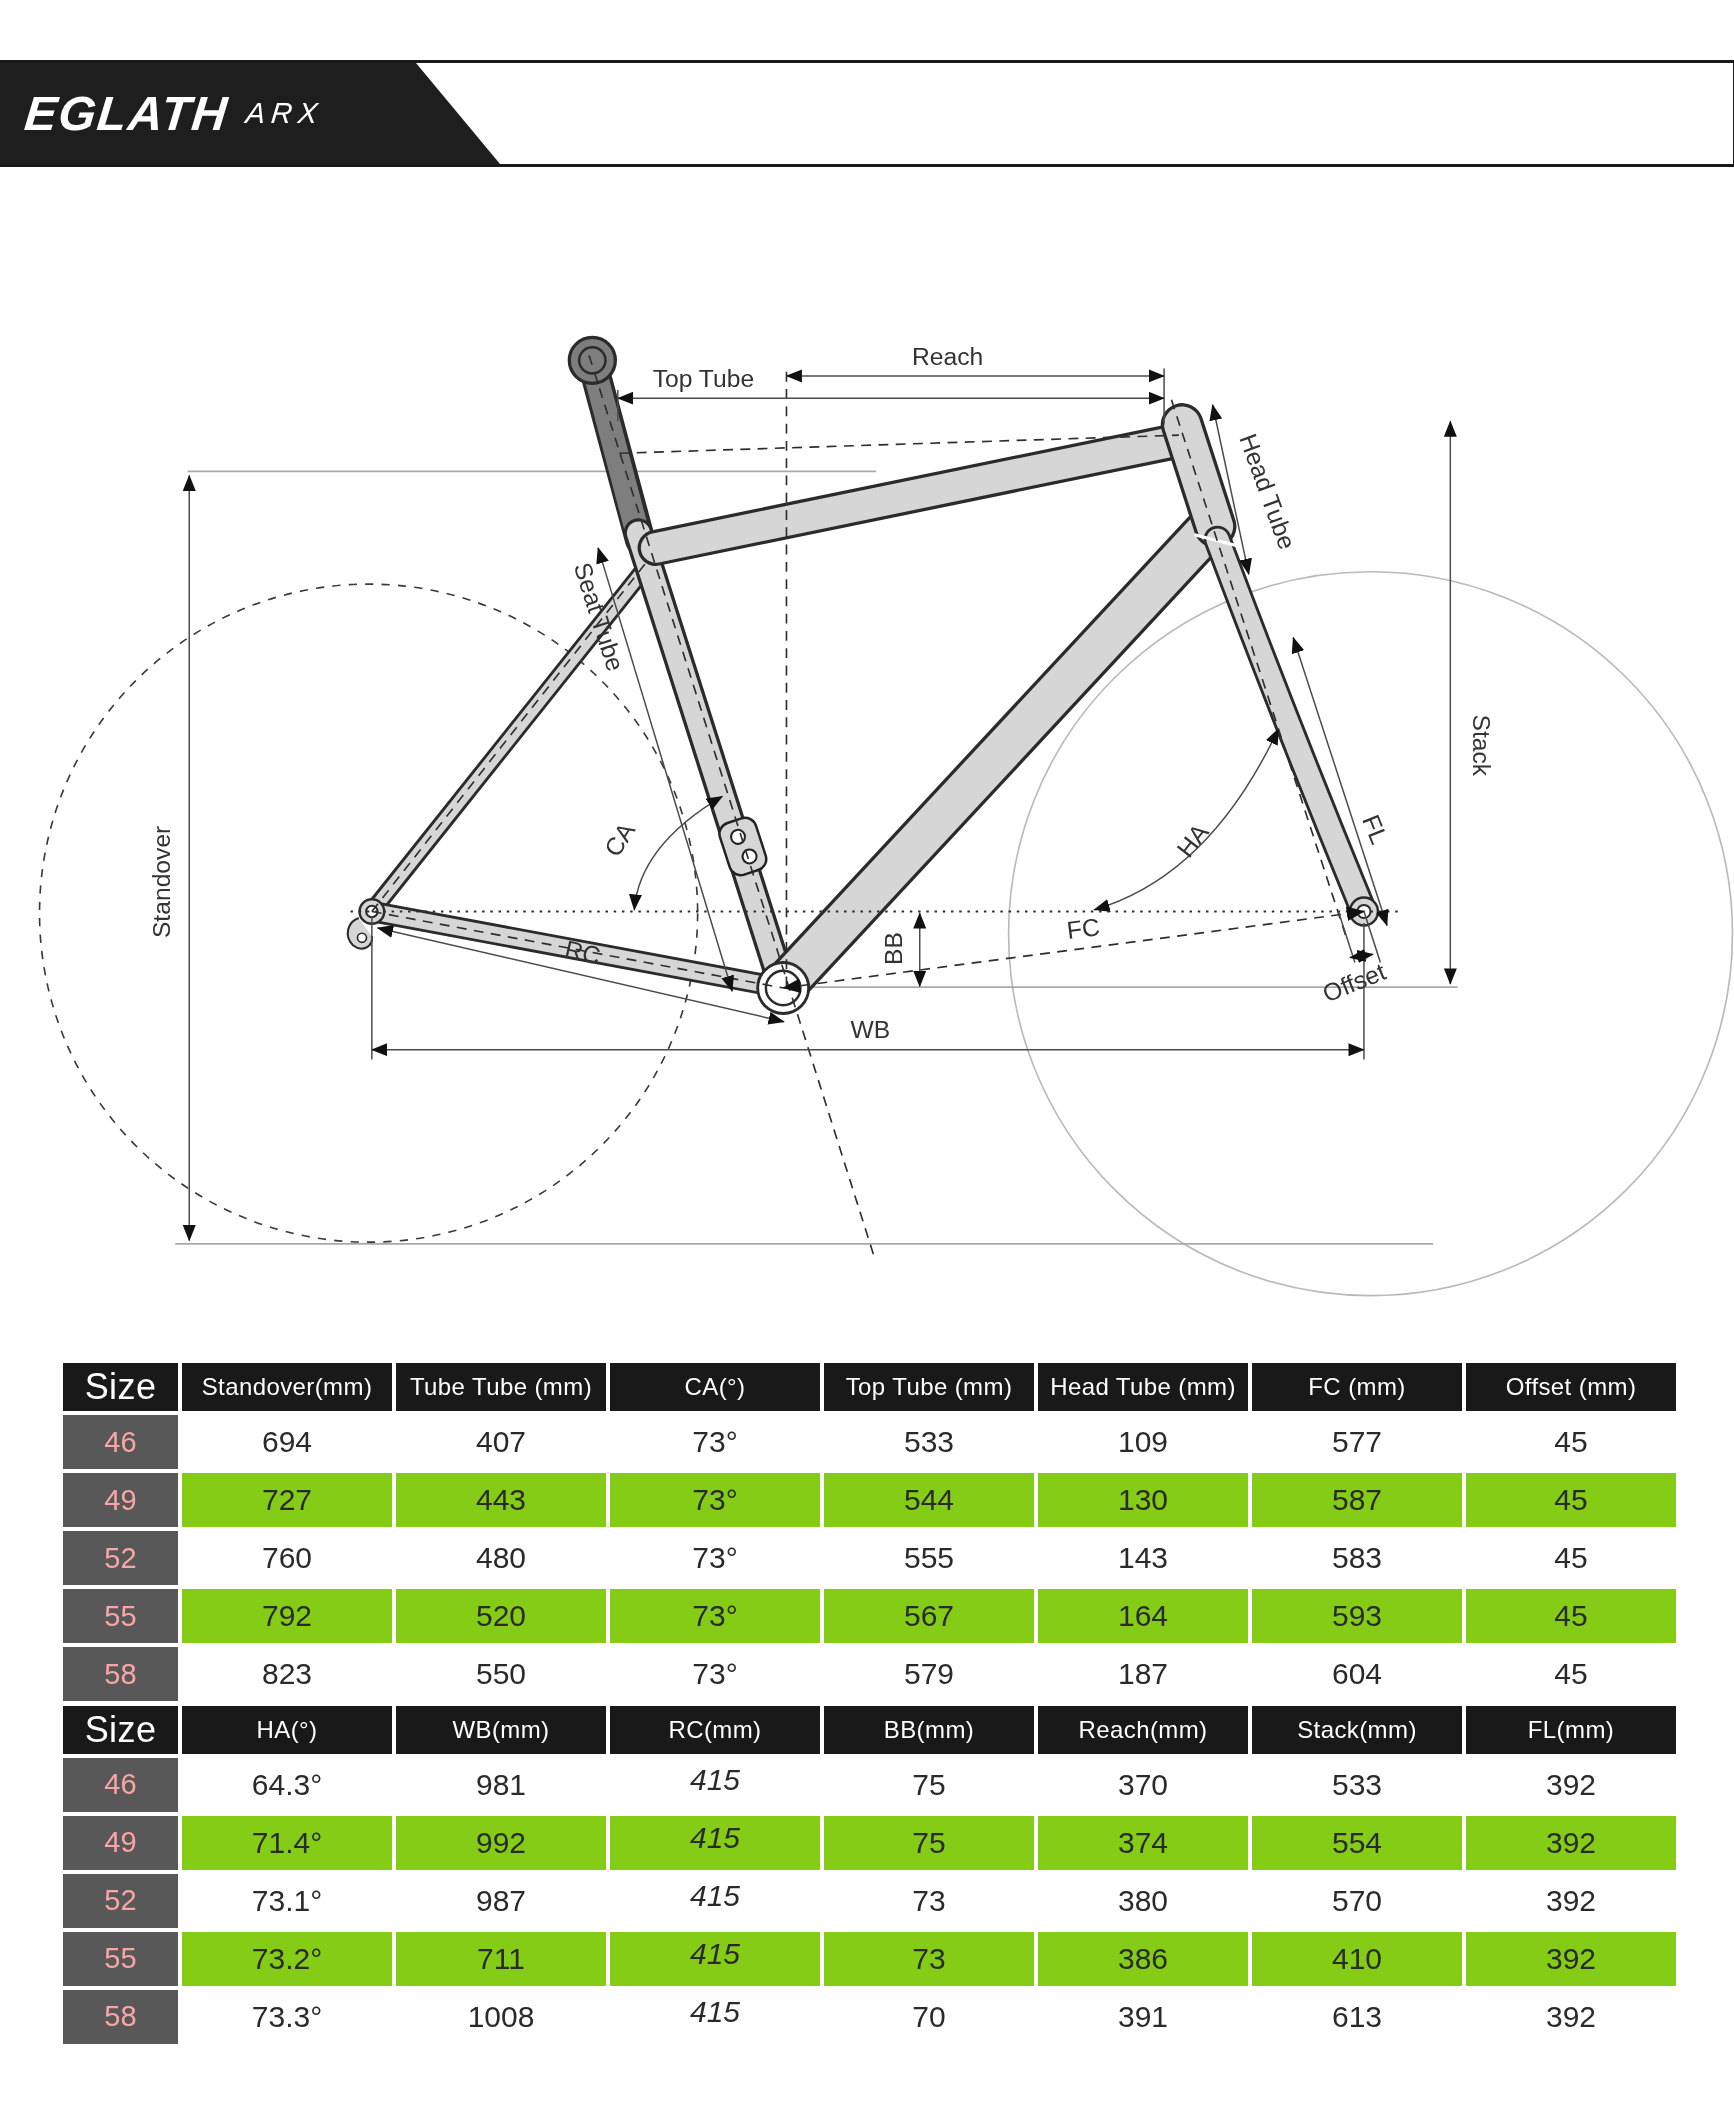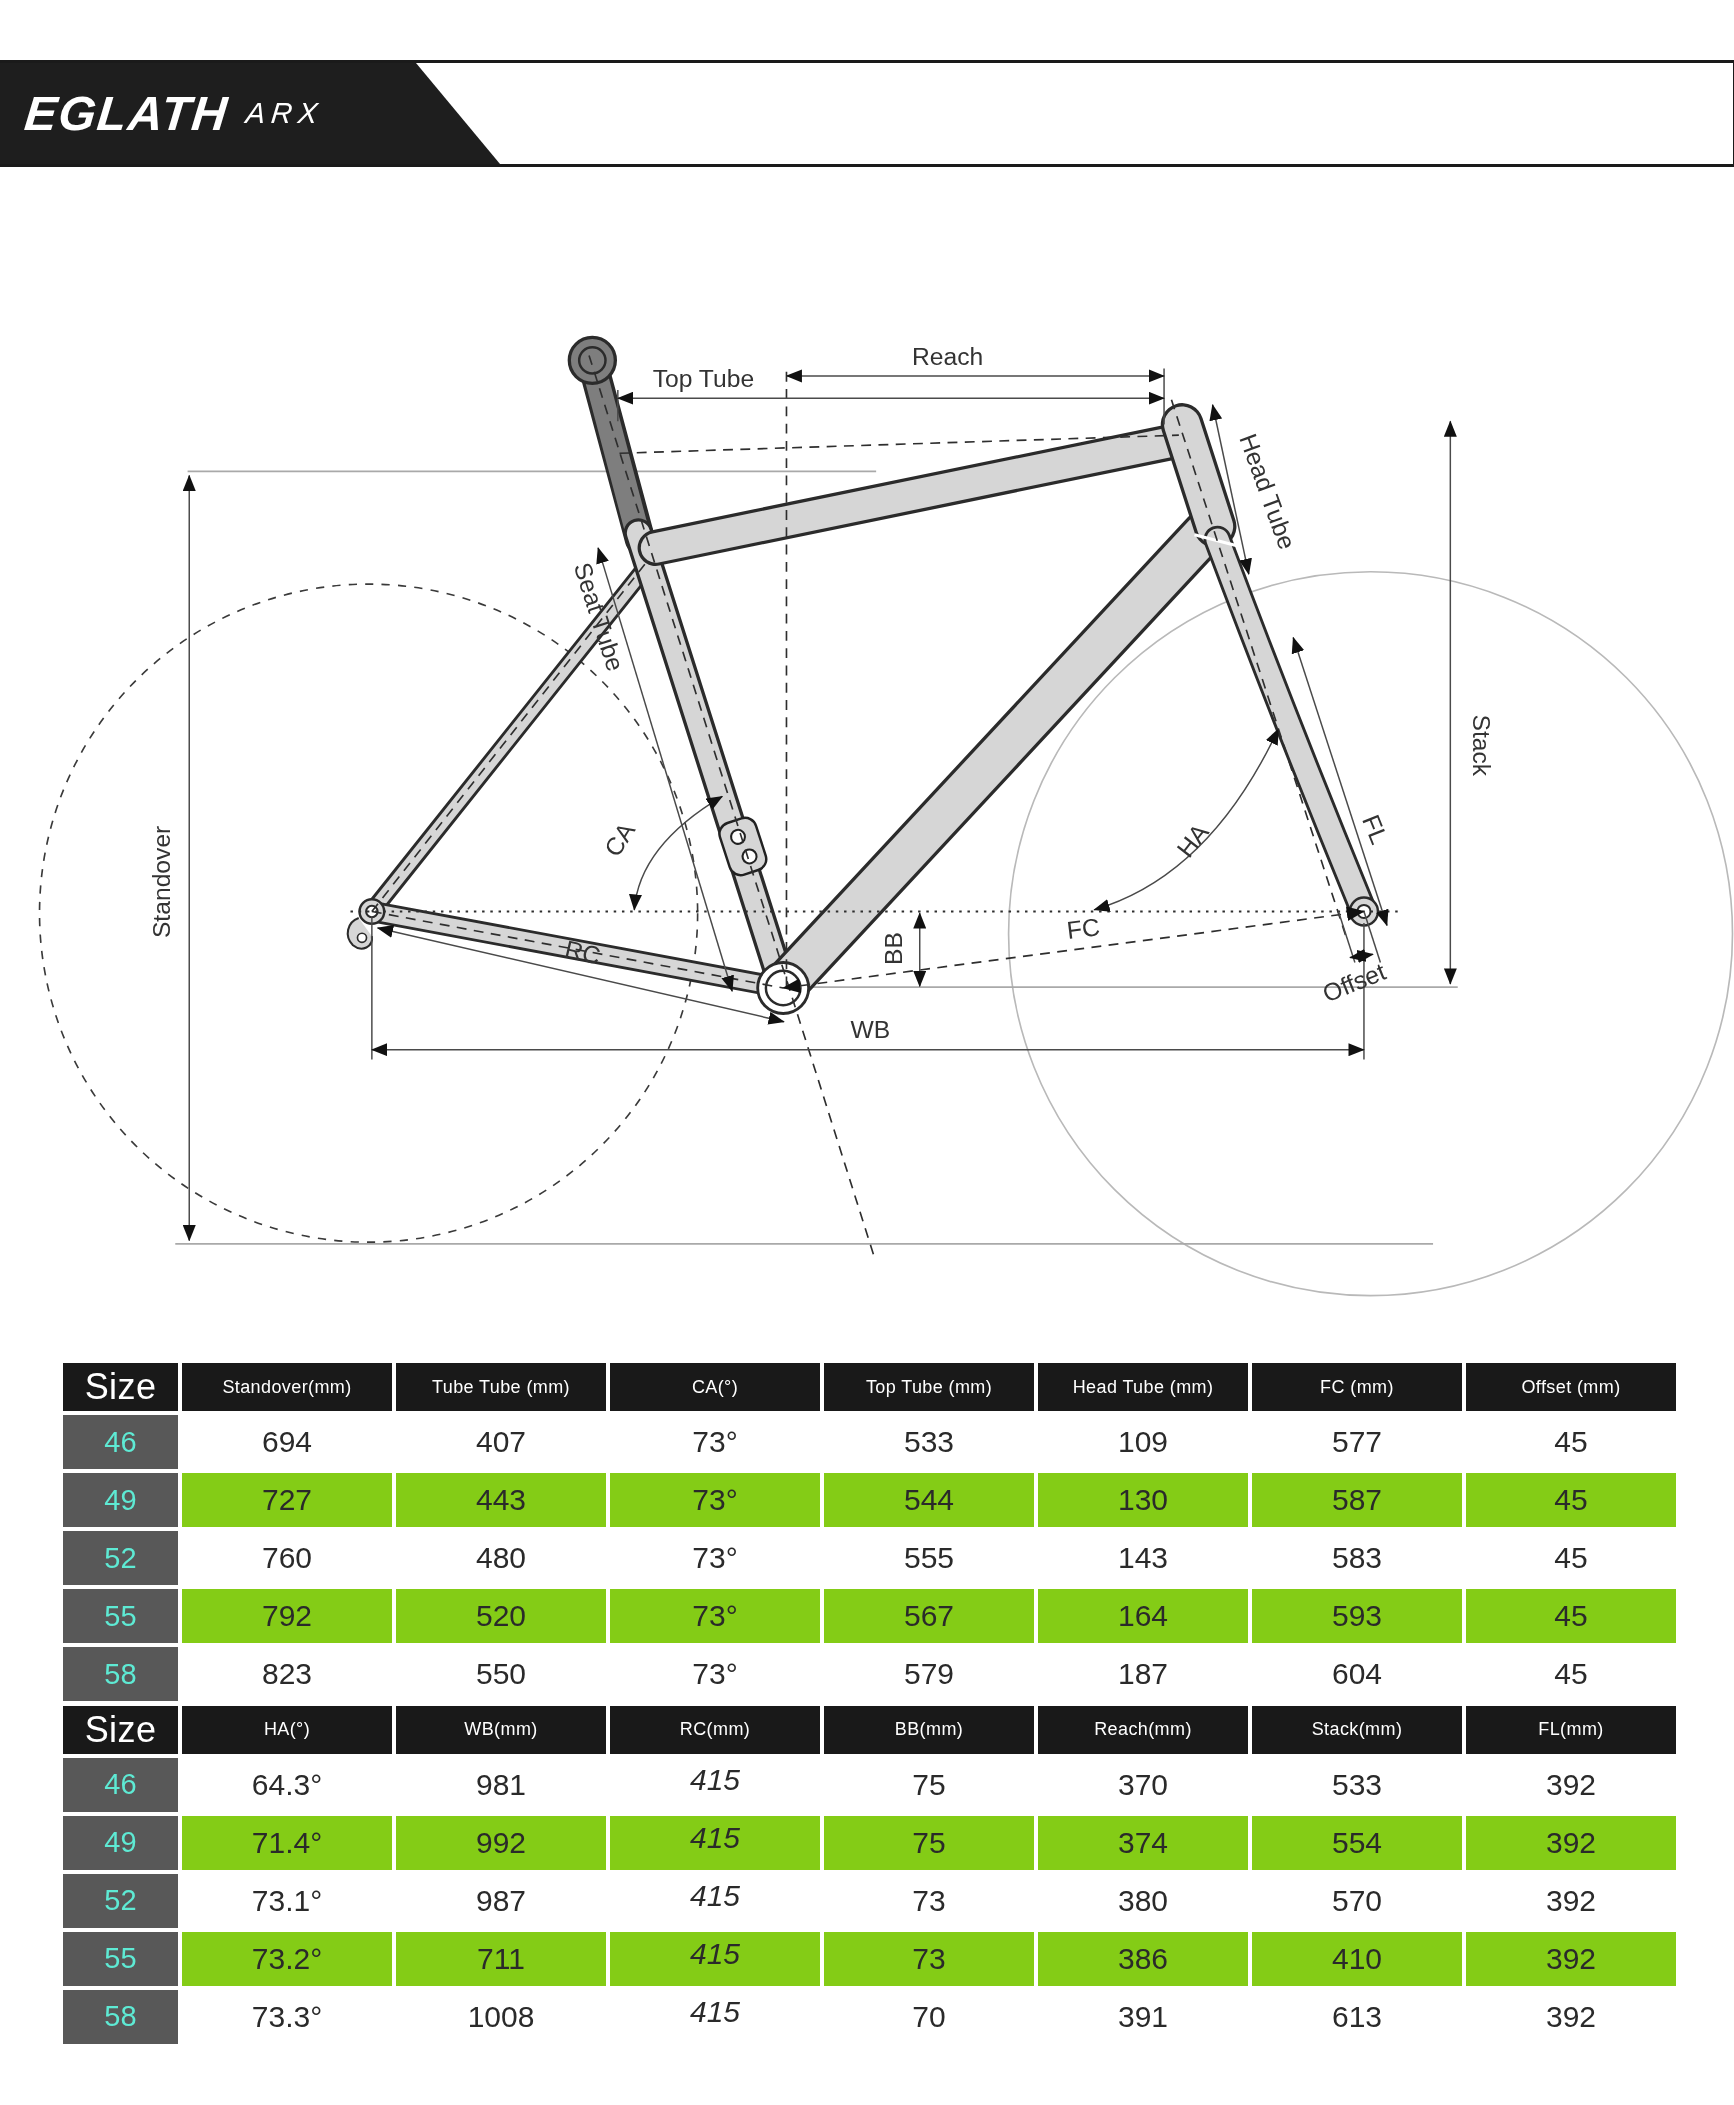--- a/index.html
+++ b/index.html
@@ -27,25 +27,25 @@
   .post-i{stroke:#7e7e7e;stroke-linecap:round;fill:none;}
   .dashed{stroke:#2e2e2e;stroke-width:2;stroke-dasharray:12 9;fill:none;}
   .dotted{stroke:#2e2e2e;stroke-width:2.3;stroke-dasharray:3 7;fill:none;}
   .dim{stroke:#4a4a4a;stroke-width:1.8;fill:none;}
   .lbl{font-size:30px;fill:#333;}
 
   
   .tables{position:absolute;left:59px;top:1359px;width:1618px;}
   table.geo{border-collapse:separate;border-spacing:4.1px;table-layout:fixed;width:1618px;}
   table.geo + table.geo{margin-top:-3.3px;}
-  .geo th{background:#191919;color:#fff;font-size:18px;font-weight:400;height:48px;text-align:center;
+  .geo th{background:#191919;color:#fff;font-size:24px;font-weight:400;height:48px;text-align:center;
           box-sizing:border-box;letter-spacing:0.4px;}
   .geo th.size-h{font-size:36px;font-weight:400;text-align:center;}
   .geo td{font-size:30px;color:#2a2a2a;text-align:center;height:54px;box-sizing:border-box;background:#fff;}
-  .geo td.size-c{background:#585858;color:#5eead4;font-size:29px;}
+  .geo td.size-c{background:#585858;color:#fca5a5;font-size:29px;}
   .geo tr.alt td{background:#84cc16;}
   .geo tr.alt td.size-c{background:#585858;}
   .geo td.raised{vertical-align:top;padding-top:5px;font-style:italic;}
 </style>
 </head>
 <body>
 
 <div class="band">
   <div class="logo-wrap">
     <span class="logo-main">EGLATH</span>

